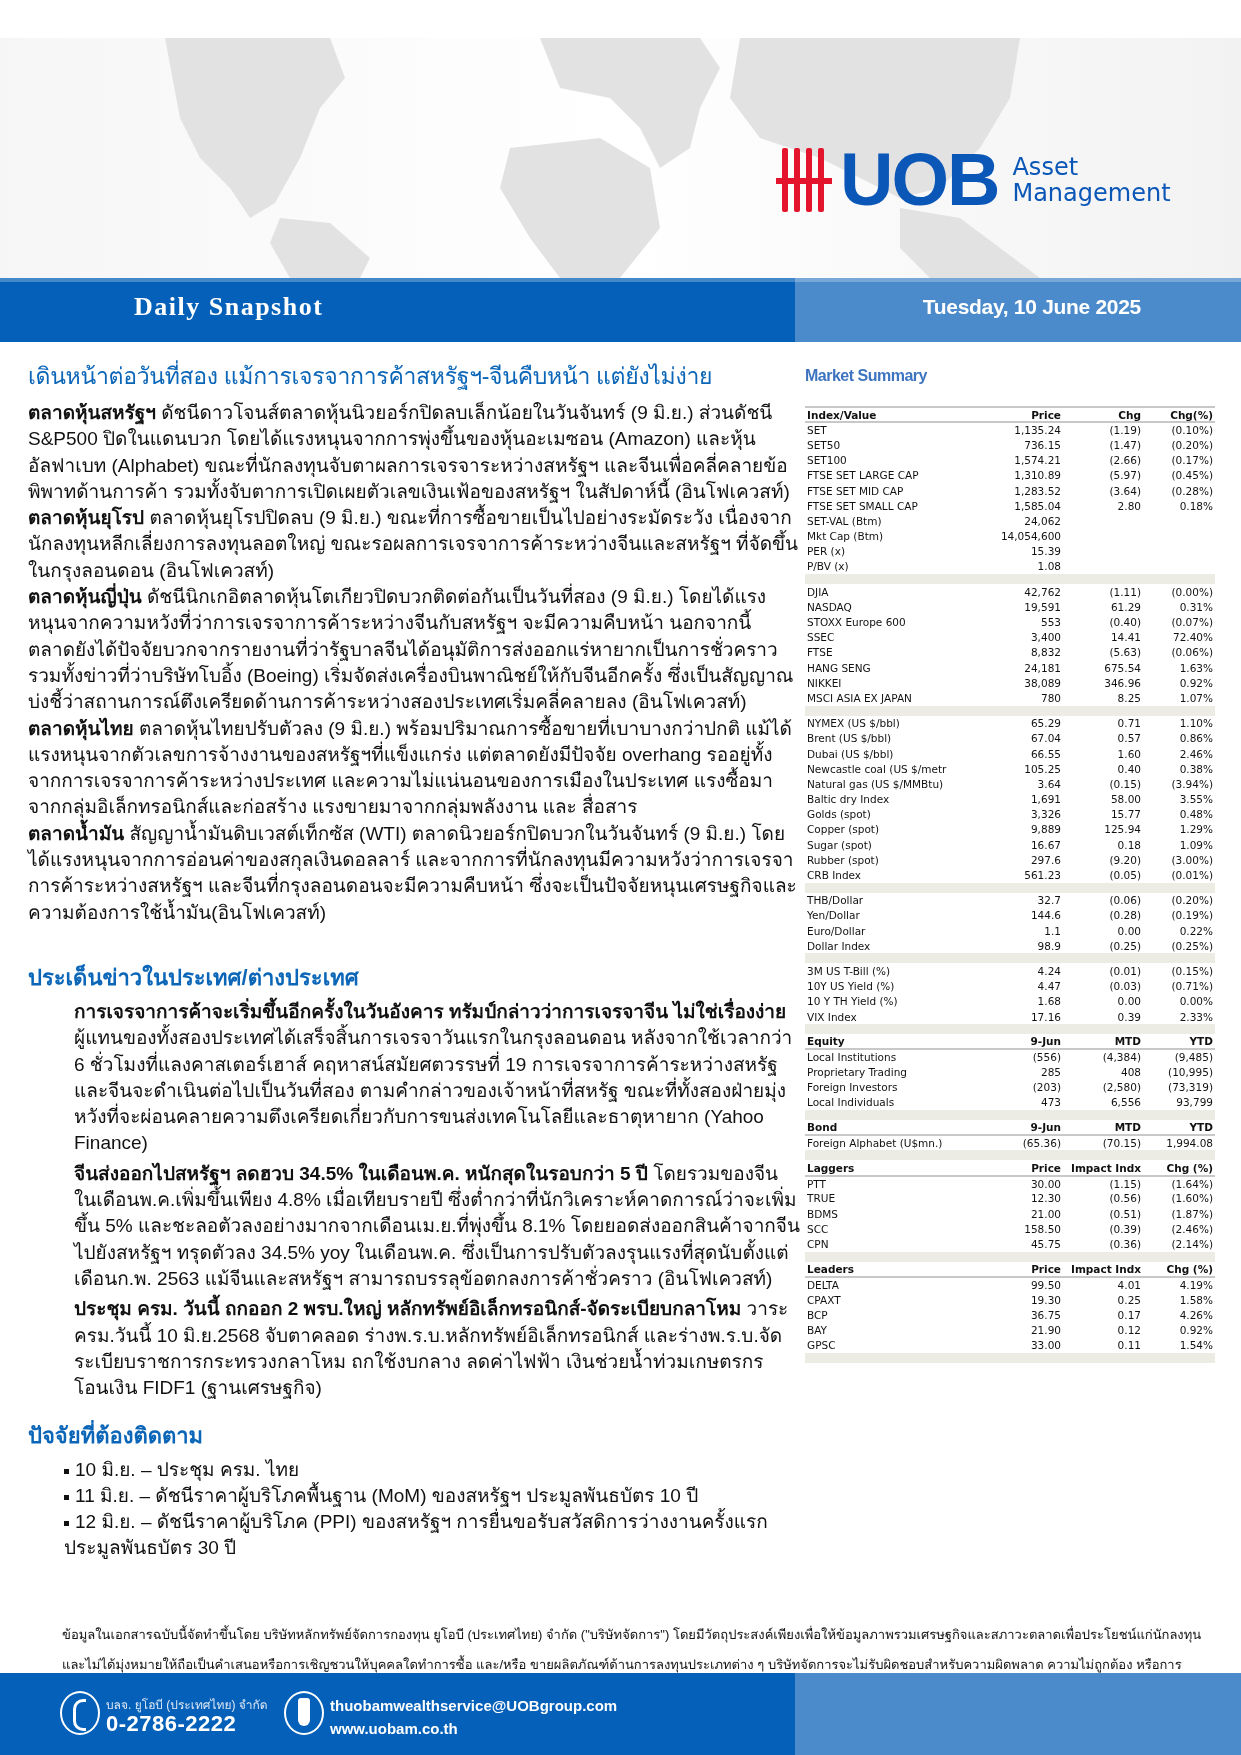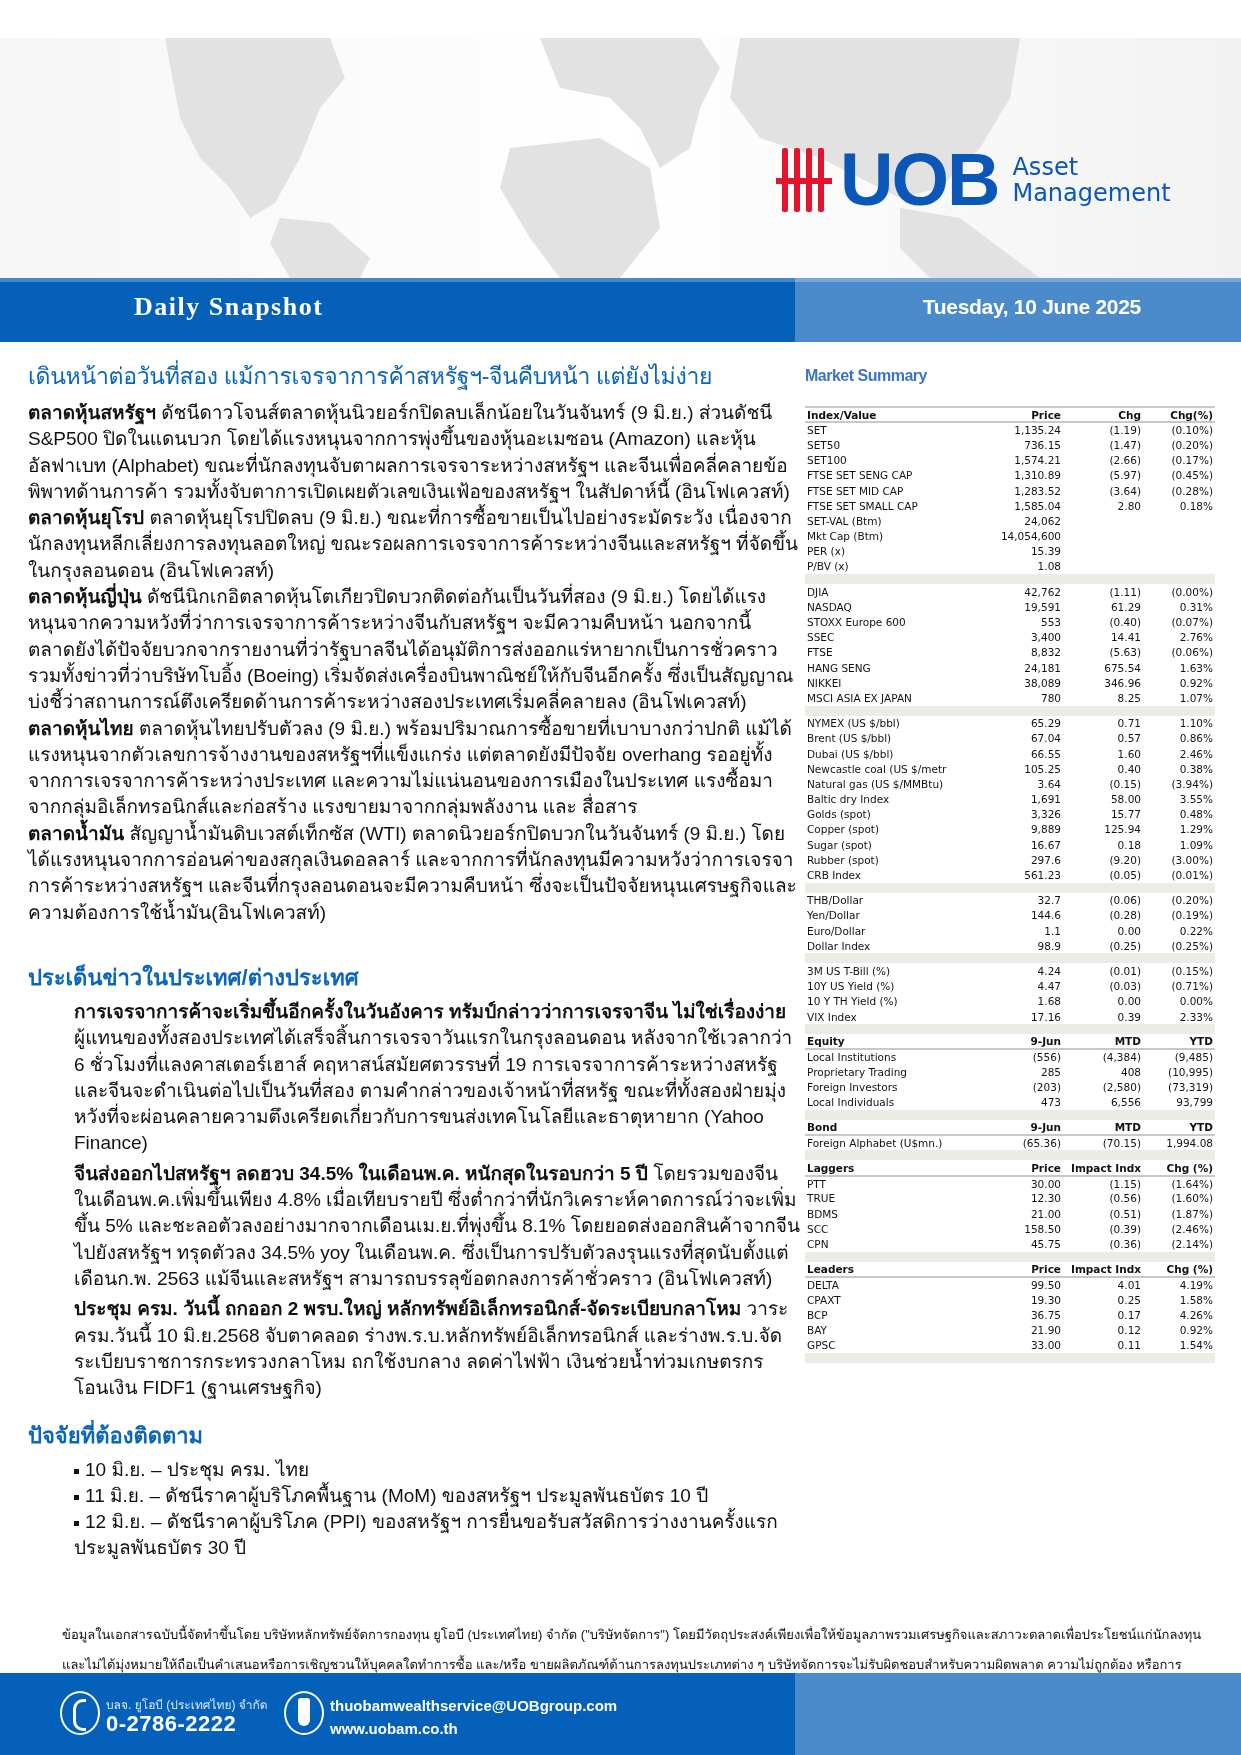--- a/index.html
+++ b/index.html
@@ -23,21 +23,21 @@
   .banner-date { position: absolute; right: 100px; top: 17px; font-size: 21px; font-weight: bold; color: #fff; letter-spacing: -0.3px; }
 
   .left-col { position: absolute; left: 28px; top: 358px; width: 772px; }
   .headline { font-size: 23px; color: #0b66b8; font-weight: normal; letter-spacing: -0.3px; margin-bottom: 6px; }
   .para { font-size: 19px; line-height: 26.3px; color: #111; text-align: left; }
   .para b { font-weight: bold; }
   .section-title { font-size: 22px; font-weight: bold; color: #0b66b8; margin-top: 22px; margin-bottom: 4px; }
   .news { padding-left: 46px; }
   .news .para { margin-bottom: 4px; }
   .watch { padding-left: 36px; font-size: 19px; line-height: 26px; }
-  .watch li { list-style: none; margin-left: 10px; }
+  .watch li { list-style: none; }
   .watch .bullet { display: inline-block; width: 5px; height: 5px; background: #111; margin-right: 6px; vertical-align: middle; }
 
   .right-col { position: absolute; left: 805px; top: 366px; width: 410px; }
   .ms-title { font-size: 16px; font-weight: bold; color: #3d74c0; letter-spacing: -0.5px; margin-left: 0; height: 40px; line-height: 20px; }
   table.mkt { width: 410px; border-collapse: collapse; font-family: "DejaVu Sans", sans-serif; font-size: 10.5px; color: #111; }
   table.mkt td, table.mkt th { height: 15.2px; padding: 0 2px; white-space: nowrap; overflow: hidden; }
   table.mkt th { font-weight: bold; border-bottom: 2px solid #c8c8c8; text-align: right; }
   table.mkt th:first-child, table.mkt td:first-child { text-align: left; width: 180px; max-width: 180px; }
   table.mkt td { text-align: right; }
   table.mkt td.c2 { width: 78px; } table.mkt td.c3 { width: 80px; } table.mkt td.c4 { width: 72px; }
@@ -154,21 +154,21 @@
           <td class="c3">(1.47)</td>
           <td class="c4">(0.20%)</td>
         </tr>
         <tr>
           <td>SET100</td>
           <td class="c2">1,574.21</td>
           <td class="c3">(2.66)</td>
           <td class="c4">(0.17%)</td>
         </tr>
         <tr>
-          <td>FTSE SET SENG CAP</td>
+          <td>FTSE SET LARGE CAP</td>
           <td class="c2">1,310.89</td>
           <td class="c3">(5.97)</td>
           <td class="c4">(0.45%)</td>
         </tr>
         <tr>
           <td>FTSE SET MID CAP</td>
           <td class="c2">1,283.52</td>
           <td class="c3">(3.64)</td>
           <td class="c4">(0.28%)</td>
         </tr>
@@ -223,21 +223,21 @@
         <tr>
           <td>STOXX Europe 600</td>
           <td class="c2">553</td>
           <td class="c3">(0.40)</td>
           <td class="c4">(0.07%)</td>
         </tr>
         <tr>
           <td>SSEC</td>
           <td class="c2">3,400</td>
           <td class="c3">14.41</td>
-          <td class="c4">2.76%</td>
+          <td class="c4">72.40%</td>
         </tr>
         <tr>
           <td>FTSE</td>
           <td class="c2">8,832</td>
           <td class="c3">(5.63)</td>
           <td class="c4">(0.06%)</td>
         </tr>
         <tr>
           <td>HANG SENG</td>
           <td class="c2">24,181</td>

